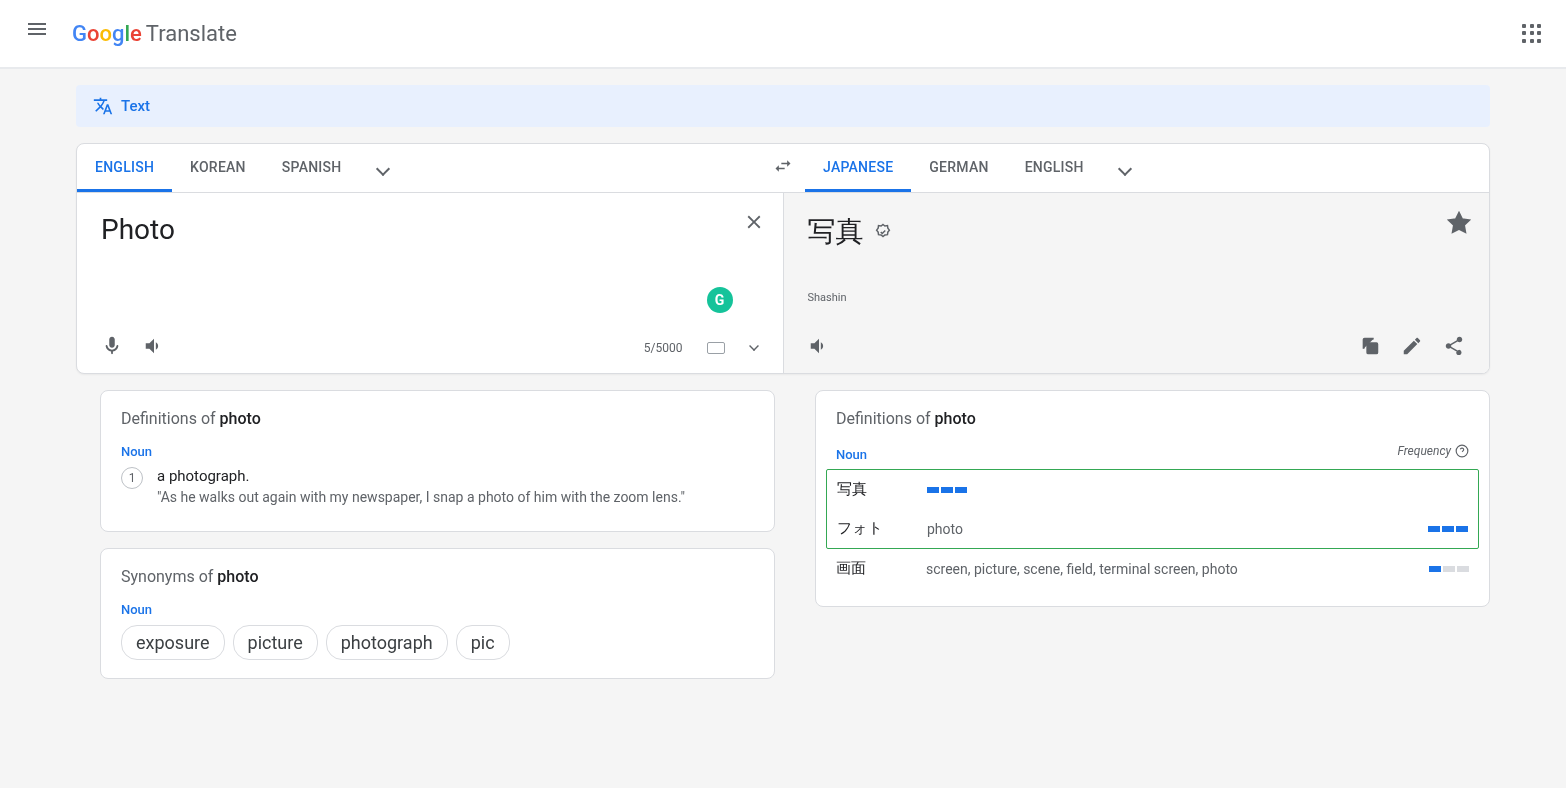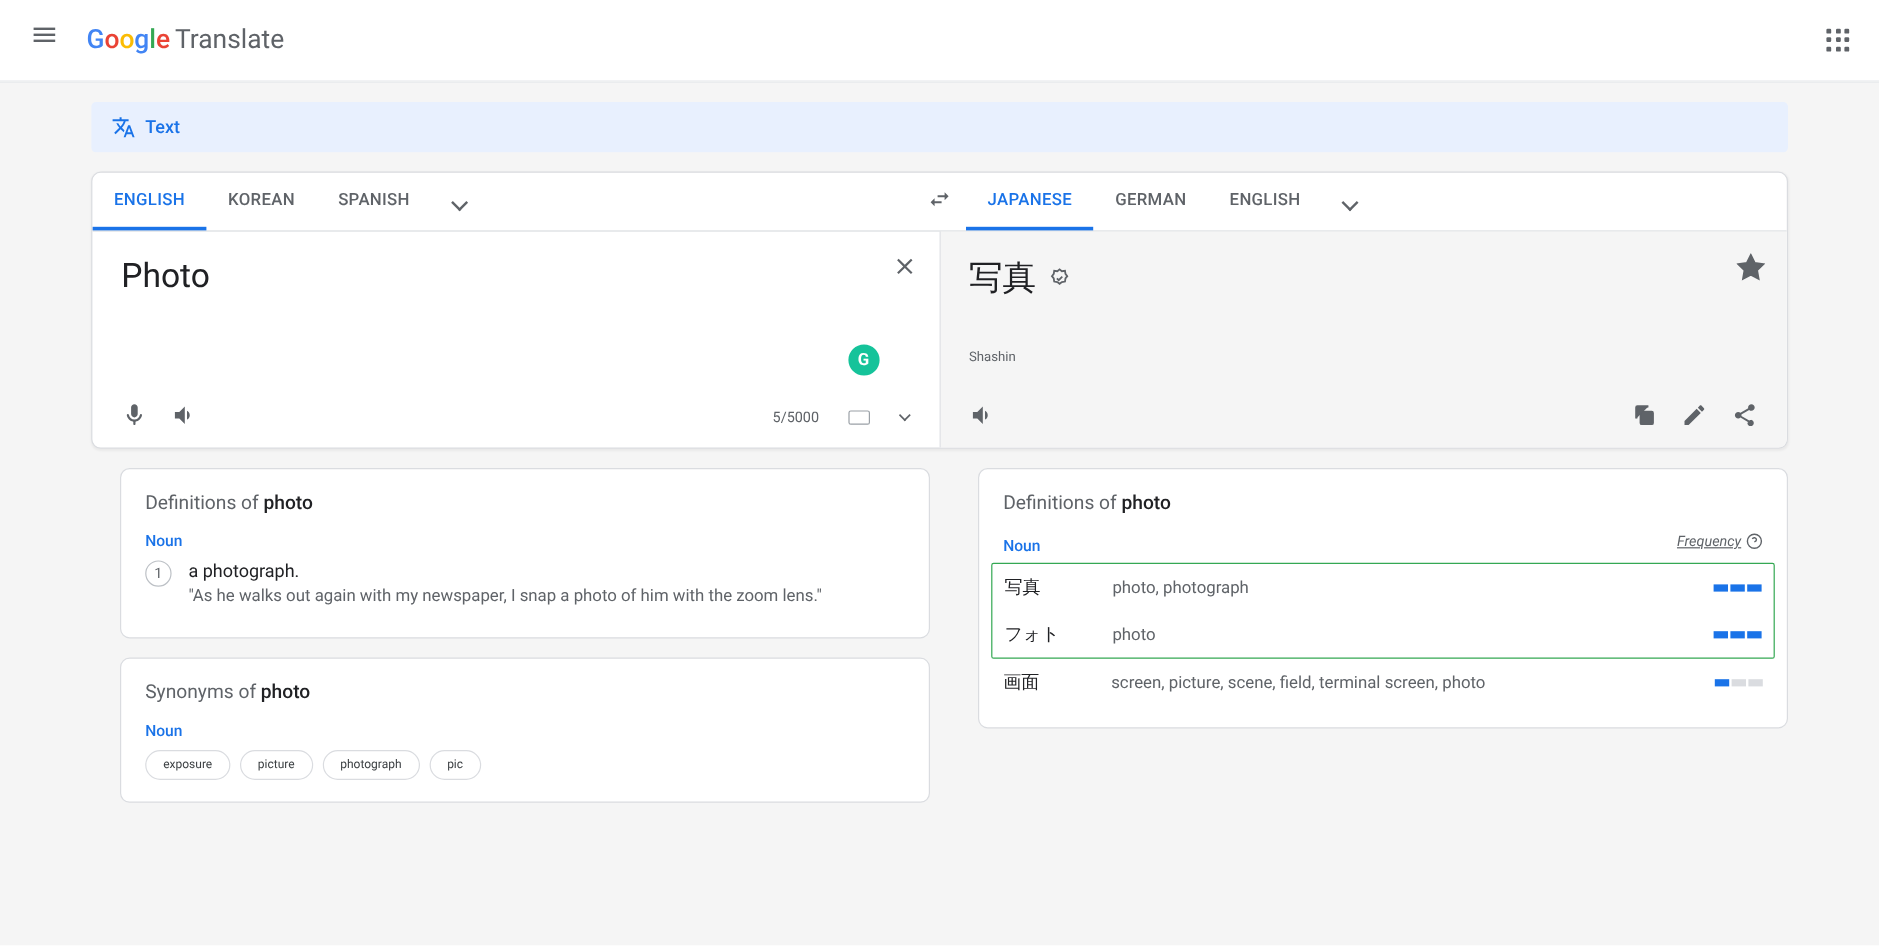--- a/index.html
+++ b/index.html
@@ -49,27 +49,27 @@
 .save-btn { position: absolute; top: 18px; right: 18px; cursor: pointer; color: #5f6368; }
 .save-btn svg { width: 24px; height: 24px; fill: currentColor; }
 .romanization { font-size: 11px; color: #5f6368; margin-top: 40px; }
 .output-actions { margin-left: auto; display: flex; gap: 20px; }
 .panels-row { display: flex; gap: 16px; margin-top: 16px; }
 .panels-col { flex: 1; display: flex; flex-direction: column; gap: 16px; margin-left: 24px; }
 .panel { background: #fff; border: 1px solid #dadce0; border-radius: 8px; padding: 18px 20px; }
 .panel-title { font-size: 16px; color: #5f6368; margin-bottom: 16px; }
 .panel-title .bold { color: #202124; font-weight: 500; }
 .pos-label { color: #1a73e8; font-size: 13px; font-weight: 500; margin-bottom: 8px; }
-.freq-label { float: right; font-size: 12px; color: #5f6368; font-style: italic; display: flex; align-items: center; gap: 4px; text-decoration: underline; }
+.freq-label { float: right; font-size: 12px; color: #5f6368; font-style: italic; display: flex; align-items: center; gap: 4px; }
 .def-row { display: flex; gap: 14px; margin-bottom: 8px; }
 .def-num { width: 22px; height: 22px; border: 1px solid #bdc1c6; border-radius: 50%; display: flex; align-items: center; justify-content: center; font-size: 12px; color: #5f6368; flex-shrink: 0; }
 .def-text { font-size: 15px; color: #202124; }
 .def-example { font-size: 14px; color: #5f6368; margin-top: 4px; }
 .syn-list { display: flex; flex-wrap: wrap; gap: 8px; }
-.syn-chip { border: 1px solid #dadce0; border-radius: 16px; padding: 6px 14px; font-size: 10px; color: #3c4043; cursor: pointer; }
+.syn-chip { border: 1px solid #dadce0; border-radius: 16px; padding: 6px 14px; font-size: 18px; color: #3c4043; cursor: pointer; }
 .trans-row { display: flex; align-items: center; padding: 10px 0; }
 .trans-word { width: 90px; font-size: 15px; color: #202124; }
 .trans-meanings { flex: 1; font-size: 14px; color: #5f6368; }
 .freq-bar { display: flex; gap: 2px; }
 .freq-bar span { width: 12px; height: 6px; background: #dadce0; }
 .freq-bar span.on { background: #1a73e8; }
 .green-box { border: 1px solid #34a853; border-radius: 2px; margin: 0 -10px; padding: 0 10px; }
 .chevron { display: inline-block; width: 10px; height: 10px; border-right: 2px solid #5f6368; border-bottom: 2px solid #5f6368; transform: rotate(45deg); margin-top: -4px; }
 </style>
 </head>
@@ -249,21 +249,20 @@
                   <circle cx="12" cy="12" r="10"></circle>
                   <path d="M9.09 9a3 3 0 015.83 1c0 2-3 3-3 3M12 17h.01"></path>
                 </svg>
             </span>
           </div>
           <div style="clear:both;height:6px"></div>
           <div id="trans-list">
               <div class="green-box">
                 <div class="trans-row">
                   <div class="trans-word">写真</div>
-    <div class="trans-meanings">photo, photograph</div>
     <div class="freq-bar">
                     <span class="on"></span>
                     <span class="on"></span>
                     <span class="on"></span>
                   </div>
                 </div>
                 <div class="trans-row">
                   <div class="trans-word">フォト</div>
     <div class="trans-meanings">photo</div>
     <div class="freq-bar">

